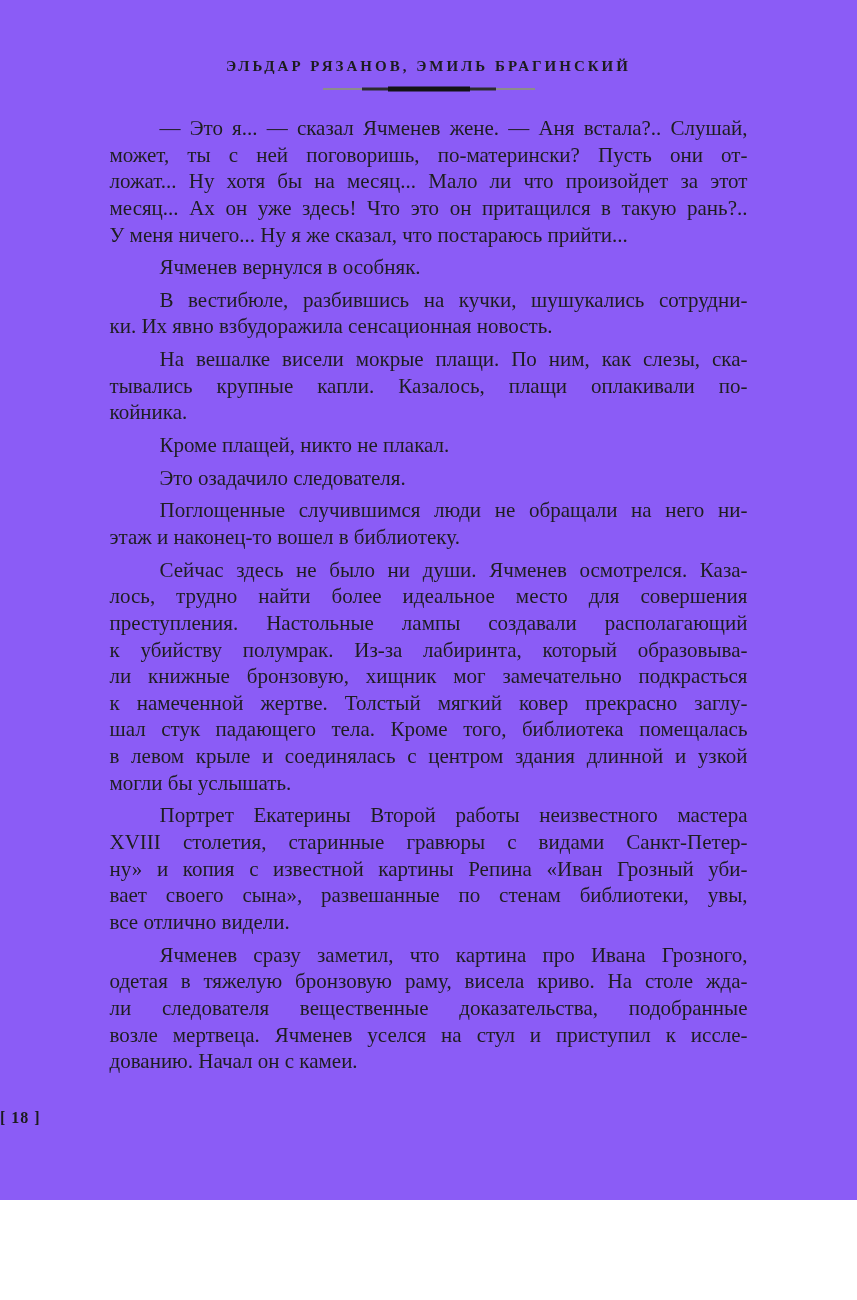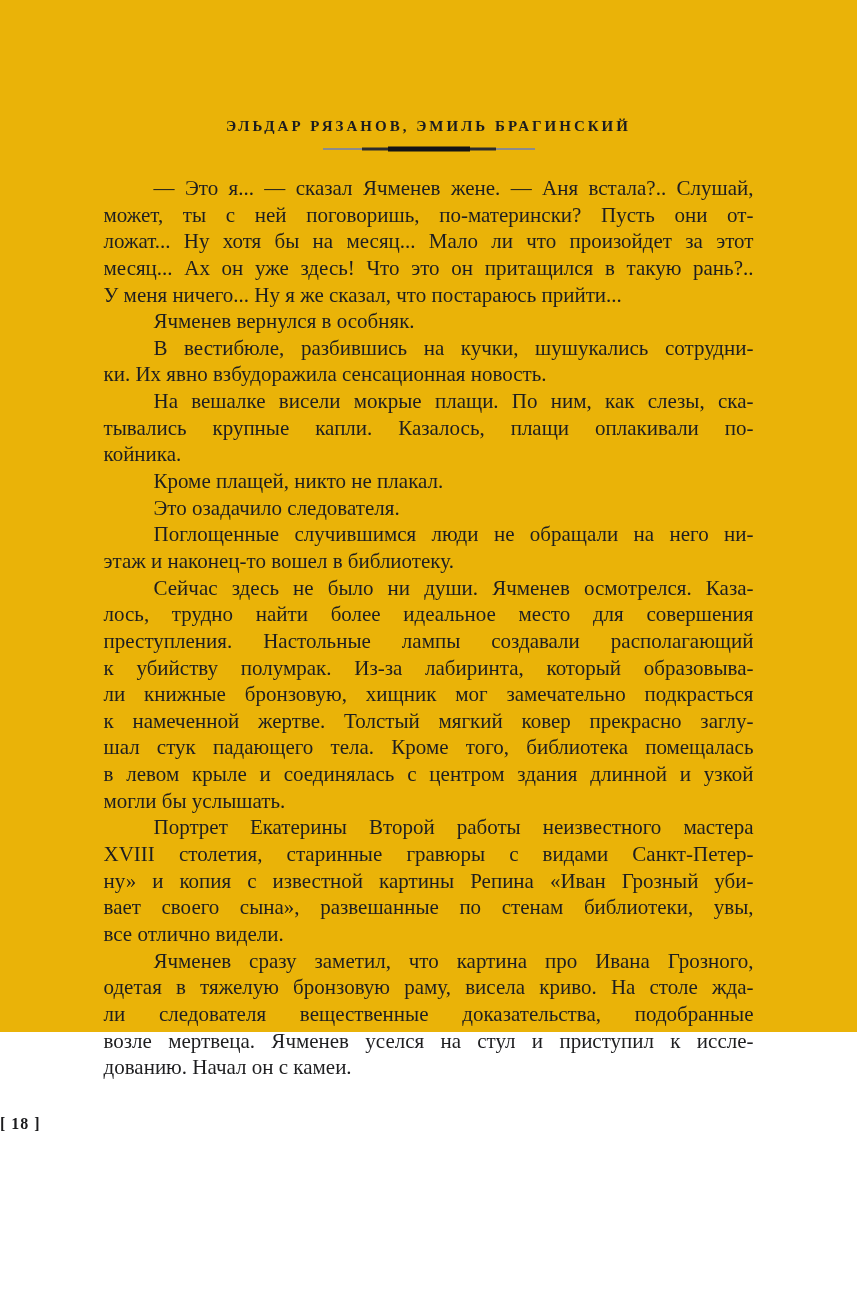--- a/index.html
+++ b/index.html
@@ -9,24 +9,24 @@
   body {
     width: 857px;
     height: 1300px;
     background: #ffffff;
     font-family: "Liberation Serif", "DejaVu Serif", serif;
     color: #1e1e20;
     overflow: hidden;
   }
   .book-page {
     width: 857px;
-    height: 1032px;
+    height: 1200px;
     box-sizing: border-box;
-    padding-top: 116px;
-    background: #eab308;
+    padding-top: 56px;
+    background: #8b5cf6;
   }
   .running-header {
     text-align: center;
     font-size: 15px;
     font-weight: bold;
     letter-spacing: 3px;
     color: #1c1c1e;
     line-height: 20px;
   }
   .ornament {
@@ -47,21 +47,21 @@
   .ornament .rule-thin  { width: 212px; height: 2px; background: #8c8c8c; }
   .ornament .rule-mid   { width: 134px; height: 3px; background: #2c2c2e; }
   .ornament .rule-thick { width: 82px;  height: 5px; background: #131315; }
 
   .body-text {
     width: 650px;
     margin: 22px auto 0 auto;
     font-size: 21px;
     line-height: 26.65px;
   }
-  .paragraph { margin: 0; }
+  .paragraph { margin: 6px; }
   .line {
     text-align: justify;
     text-align-last: justify;
     height: 26.65px;
     overflow: visible;
   }
   .line.first { padding-left: 50px; }
   .line.last  { text-align-last: left; }
 
   .folio {

